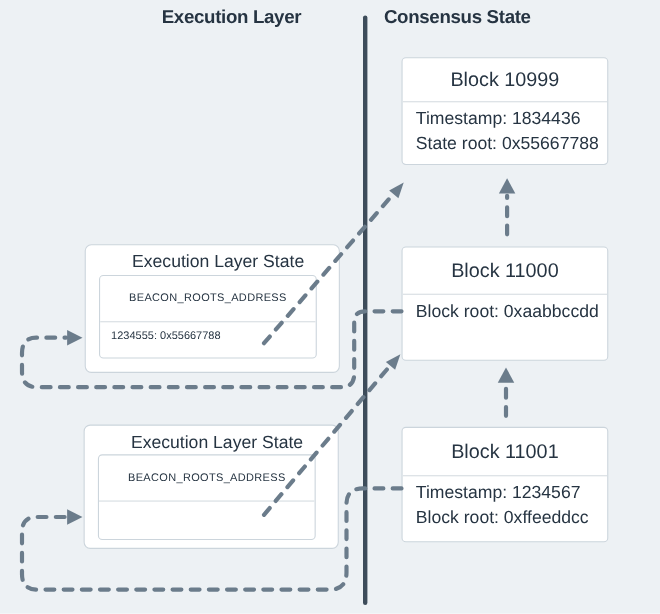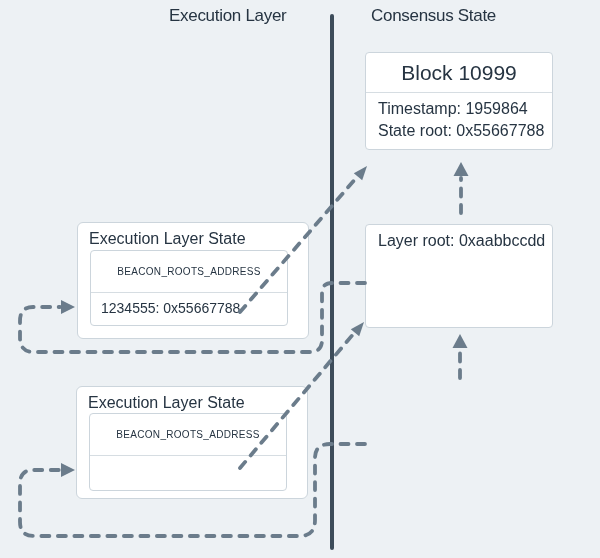--- a/index.html
+++ b/index.html
@@ -8,83 +8,91 @@
     --box-border:#ccd5dc;
     --rule:#d6dde2;
     --text:#263442;
     --divider:#3d4c5a;
     --dash:#6b7c8b;
   }
   *{box-sizing:border-box;margin:0;padding:0;}
   body{margin:0;background:#fff;font-family:"Liberation Sans",sans-serif;}
   .canvas{position:relative;width:600px;height:558px;background:var(--bg);overflow:hidden;color:var(--text);}
 
-  .hdr{position:absolute;top:6px;font-size:17px;font-weight:normal;letter-spacing:-0.3px;white-space:nowrap;margin-left:22px;}
+  .hdr{position:absolute;top:6px;font-size:17px;font-weight:bold;letter-spacing:-0.3px;white-space:nowrap;}
   .hdr-exec{left:147px;}
   .hdr-cons{left:349px;}
 
   .layer-divider{position:absolute;left:330px;top:14px;width:4px;height:536px;background:var(--divider);border-radius:2px;}
 
   
   .cblock{position:absolute;left:365px;width:188px;background:var(--box-bg);
           border:1.5px solid var(--box-border);border-radius:4px;overflow:hidden;}
   .cb0{top:52px;height:98px;}
   .cb1{top:224px;height:104px;}
   .cb2{top:388px;height:105px;}
-  .cblock-title{display:flex;align-items:center;justify-content:center;font-size:21px;
+  .cblock-title{display:flex;align-items:center;justify-content:center;font-size:18px;
                 border-bottom:1.5px solid var(--rule);white-space:nowrap;}
   .cb0 .cblock-title{height:40px;}
   .cb1 .cblock-title{height:43px;}
   .cb2 .cblock-title{height:44px;}
   .cblock-body{padding:5px 0 0 12px;}
   .crow{font-size:16px;line-height:22px;white-space:nowrap;}
 
   
   .sbox{position:absolute;background:var(--box-bg);border:1.5px solid var(--box-border);
-        border-radius:6px;}
+        border-radius:6px;padding-left:31px;}
   .sb0{left:77px;top:222px;width:232px;height:117px;}
   .sb1{left:76px;top:386px;width:232px;height:113px;}
   .sbox-title{font-size:16px;padding:7px 0 0 11px;white-space:nowrap;}
   .inner{position:absolute;left:12px;background:var(--box-bg);
          border:1.5px solid var(--box-border);border-radius:4px;overflow:hidden;}
   .sb0 .inner{top:27px;width:198px;height:76px;}
   .sb1 .inner{top:26px;width:198px;height:78px;}
   .inner-title{display:flex;align-items:center;justify-content:center;height:42px;
                font-size:10px;letter-spacing:0.3px;border-bottom:1.5px solid var(--rule);white-space:nowrap;}
-  .inner-map{font-size:14px;padding:7px 0 0 10px;white-space:nowrap;}
+  .inner-map{font-size:10px;padding:7px 0 0 10px;white-space:nowrap;}
 
   
   .overlay{position:absolute;left:0;top:0;pointer-events:none;}
   .dash{stroke:var(--dash);stroke-width:3.8;fill:none;stroke-dasharray:8 8.5;stroke-linecap:round;}
   .head{fill:var(--dash);stroke:none;}
 </style>
 </head>
 <body>
 
 <div class="canvas">
 
   <div class="hdr hdr-exec">Execution Layer</div>
   <div class="hdr hdr-cons">Consensus State</div>
 
   <div class="layer-divider"></div>
 
   <div class="cblock cb0">
     <div class="cblock-title">Block 10999</div>
     <div class="cblock-body">
-      <div class="crow">Timestamp: 1959864</div>
+      <div class="crow">Timestamp: 1834436</div>
       <div class="crow">State root: 0x55667788</div>
     </div>
   </div>
 
   <div class="cblock cb1">
+    <div class="cblock-title">Block 11000</div>
     <div class="cblock-body">
-      <div class="crow">Layer root: 0xaabbccdd</div>
+      <div class="crow">Block root: 0xaabbccdd</div>
     </div>
   </div>
 
+  <div class="cblock cb2">
+    <div class="cblock-title">Block 11001</div>
+    <div class="cblock-body">
+      <div class="crow">Timestamp: 1234567</div>
+      <div class="crow">Block root: 0xffeeddcc</div>
+    </div>
+  </div>
 
   <div class="sbox sb0">
     <div class="sbox-title">Execution Layer State</div>
     <div class="inner">
       <div class="inner-title">BEACON_ROOTS_ADDRESS</div>
       <div class="inner-map">1234555: 0x55667788</div>
     </div>
   </div>
 
   <div class="sbox sb1">

